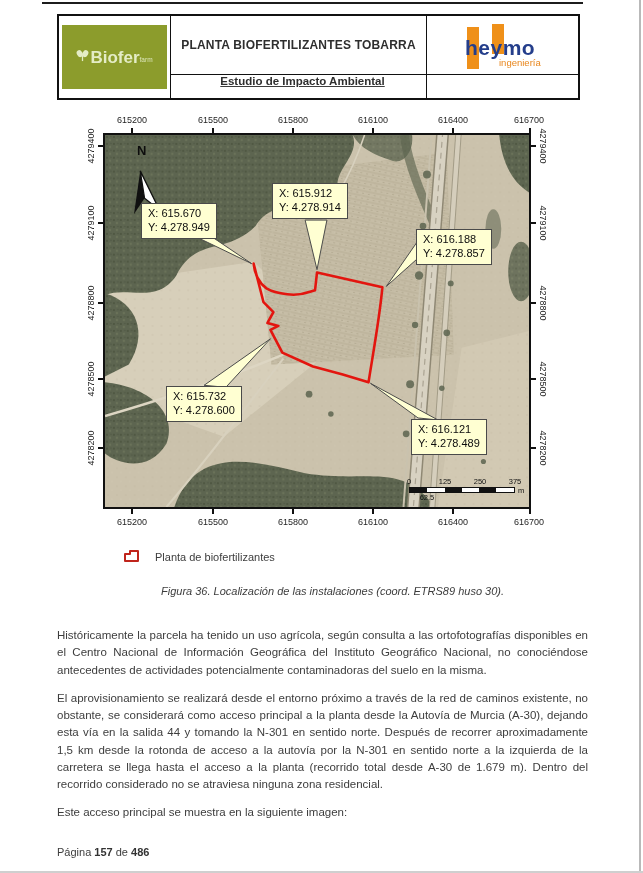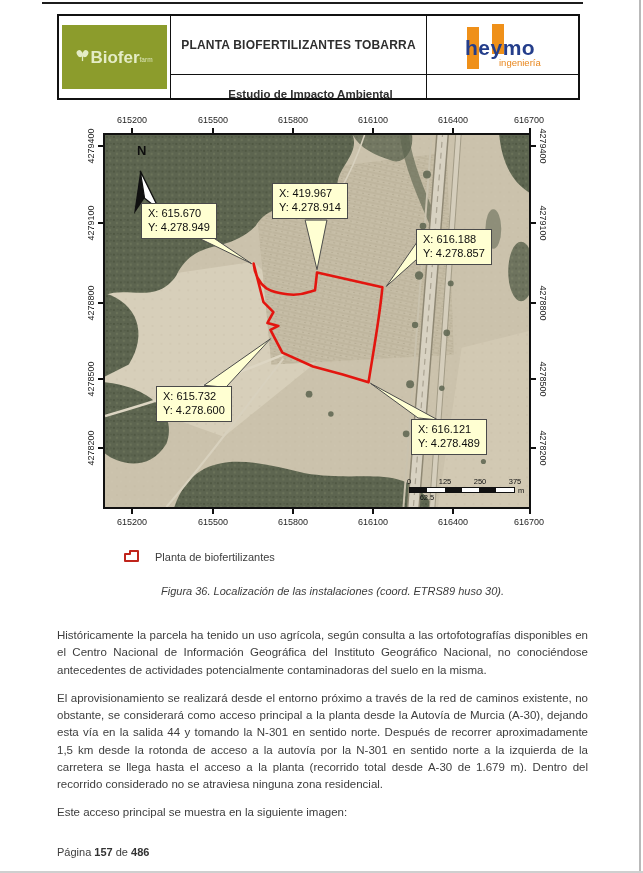--- a/index.html
+++ b/index.html
@@ -15,21 +15,21 @@
   .edge-top    { position:absolute; left:42px; top:2px; width:541px; height:2px; background:#1c1c1c; }
   .edge-right  { position:absolute; right:2px; top:0; width:2px; height:873px; background:#b9b9b9; }
   .edge-bottom { position:absolute; left:0; bottom:0; width:643px; height:2px; background:#cfcfcf; }
 
   
   .hdr { position:absolute; left:57px; top:14px; width:523px; height:86px; border:2px solid #111; }
   .hdr-col1 { position:absolute; left:0; top:0; width:112px; height:100%; border-right:1.5px solid #111; display:flex; align-items:center; justify-content:center; }
   .hdr-col2 { position:absolute; left:112px; top:0; width:256px; height:100%; border-right:1.5px solid #111; }
   .hdr-col3 { position:absolute; left:368px; top:0; right:0; height:100%; }
   .hdr-row1 { position:absolute; left:0; top:0; width:100%; height:59px; border-bottom:1.5px solid #111; display:flex; align-items:center; justify-content:center; }
-  .hdr-row2 { position:absolute; left:12px; top:59px; width:100%; height:25px; display:flex; align-items:flex-end; justify-content:center; }
+  .hdr-row2 { position:absolute; left:4px; top:59px; width:100%; height:25px; display:flex; align-items:flex-start; justify-content:center;text-decoration:underline; }
   .hdr-title { font-size:12px; font-weight:bold; color:#2e2e2e; letter-spacing:.2px; }
   .hdr-sub   { font-size:11.5px; font-weight:bold; color:#2e2e2e; }
   .biofer-box { width:105px; height:64px; background:#8c9c2c; display:flex; align-items:center; justify-content:center; }
   .biofer-txt { color:#e4ecc6; font-size:17px; font-weight:bold; display:flex; align-items:flex-start; line-height:1; }
   .biofer-leaf { width:13px; height:13px; margin-right:1px; }
   .biofer-suffix { font-size:6.5px; font-weight:normal; align-self:flex-end; margin-bottom:2px; color:#dbe5b8; }
   .heymo-wrap { position:absolute; left:38px; top:8px; width:90px; height:46px; }
   .heymo-bar1 { position:absolute; left:2px; top:3px; width:12px; height:42px; background:#ef9019; }
   .heymo-bar2 { position:absolute; left:27px; top:0px; width:12px; height:30px; background:#ef9019; }
   .heymo-word { position:absolute; left:0px; top:12px; width:90px; font-size:21px; font-weight:bold; color:#243e8b; letter-spacing:.5px; }
@@ -187,28 +187,28 @@
       <polygon points="39,36 26,78 39,64" fill="#101010"></polygon>
       <polygon points="39,36 52,78 39,64" fill="#ffffff" stroke="#101010" stroke-width="1.3"></polygon>
     </g>
   </svg>
 
   <div class="callout" style="left:36px; top:68px;">
     <div>X: 615.670</div>
     <div>Y: 4.278.949</div>
   </div>
   <div class="callout" style="left:167px; top:48px;">
-    <div>X:  419.967</div>
+    <div>X:  615.912</div>
     <div>Y: 4.278.914</div>
   </div>
   <div class="callout" style="left:311px; top:66px;margin-top:28px;">
     <div>X: 616.188</div>
     <div>Y: 4.278.857</div>
   </div>
-  <div class="callout" style="left:51px; top:251px;">
+  <div class="callout" style="left:61px; top:251px;">
     <div>X:  615.732</div>
     <div>Y: 4.278.600</div>
   </div>
   <div class="callout" style="left:306px; top:284px;">
     <div>X: 616.121</div>
     <div>Y: 4.278.489</div>
   </div>
 
   <span class="north-n">N</span>
 

